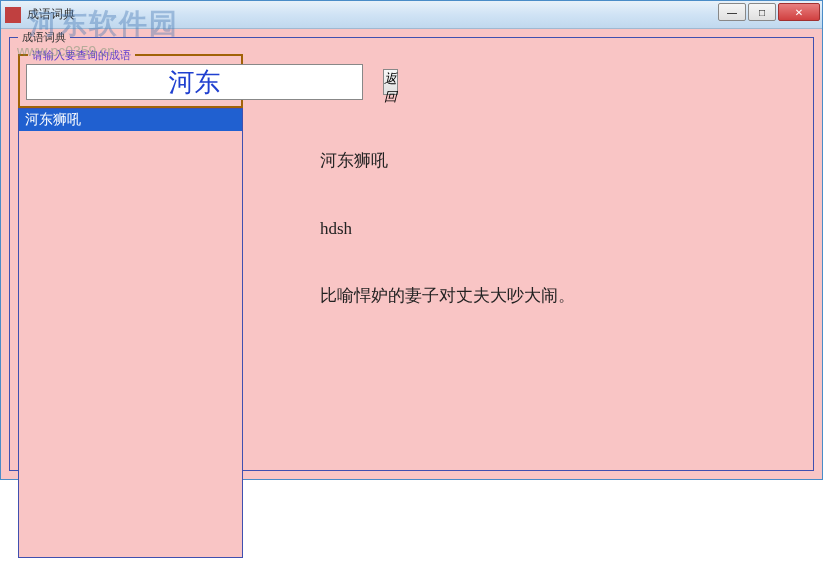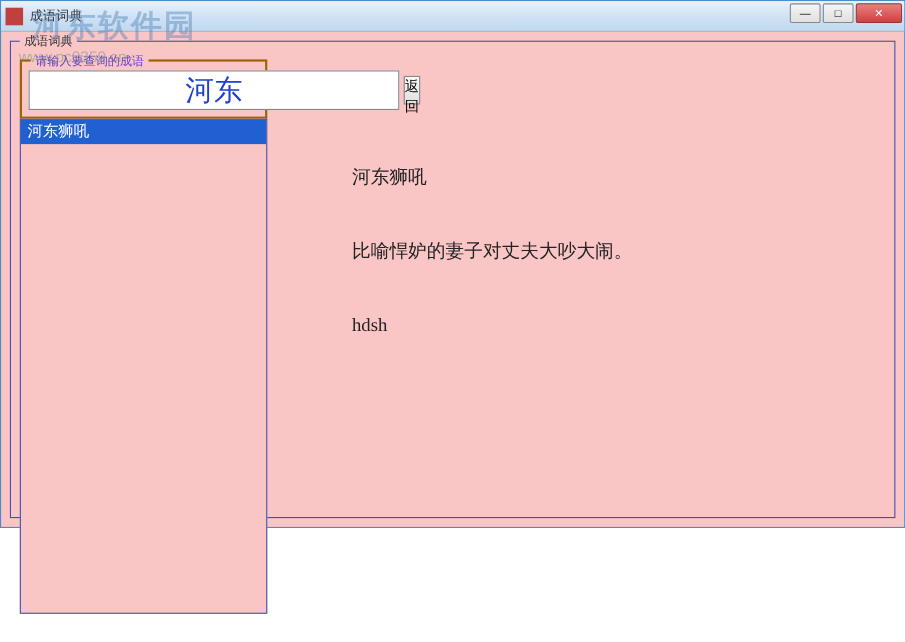--- a/index.html
+++ b/index.html
@@ -123,21 +123,21 @@
       left: 8px;
       background: #f9c5c5;
       padding: 0 4px;
       font-size: 11px;
       color: #6040d0;
     }
     
     .search-row {
       display: flex;
       align-items: center;
-      gap: 4px;
+      gap: 20px;
       justify-content: space-between;
     }
     
     .search-input {
       flex: 1;
       height: 36px;
       border: 1px solid #888;
       background: #fff;
       font-size: 26px;
       color: #2040d0;
@@ -147,20 +147,21 @@
     }
     
     .back-btn {
       width: 42px;
       height: 26px;
       border: 1px solid #888;
       background: linear-gradient(to bottom, #f8f8f8, #e0e0e0);
       font-size: 13px;
       cursor: pointer;
       font-family: SimSun, serif;
+      font-style: italic;
     }
     
     .results-list {
       position: absolute;
       top: 70px;
       left: 8px;
       width: 225px;
       height: 450px;
       border: 1px solid #4050b0;
       background: #f9c5c5;
@@ -224,18 +225,18 @@
         <button class="back-btn">返回</button>
       </div>
     </div>
 
     <div class="results-list">
       <div class="result-item selected">河东狮吼</div>
     </div>
 
     <div class="detail-panel">
       <div class="detail-line">河东狮吼</div>
+      <div class="detail-line">hdsh</div>
       <div class="detail-line">比喻悍妒的妻子对丈夫大吵大闹。</div>
-      <div class="detail-line">hdsh</div>
     </div>
 
   </div>
 </div>
 
 </body></html>

